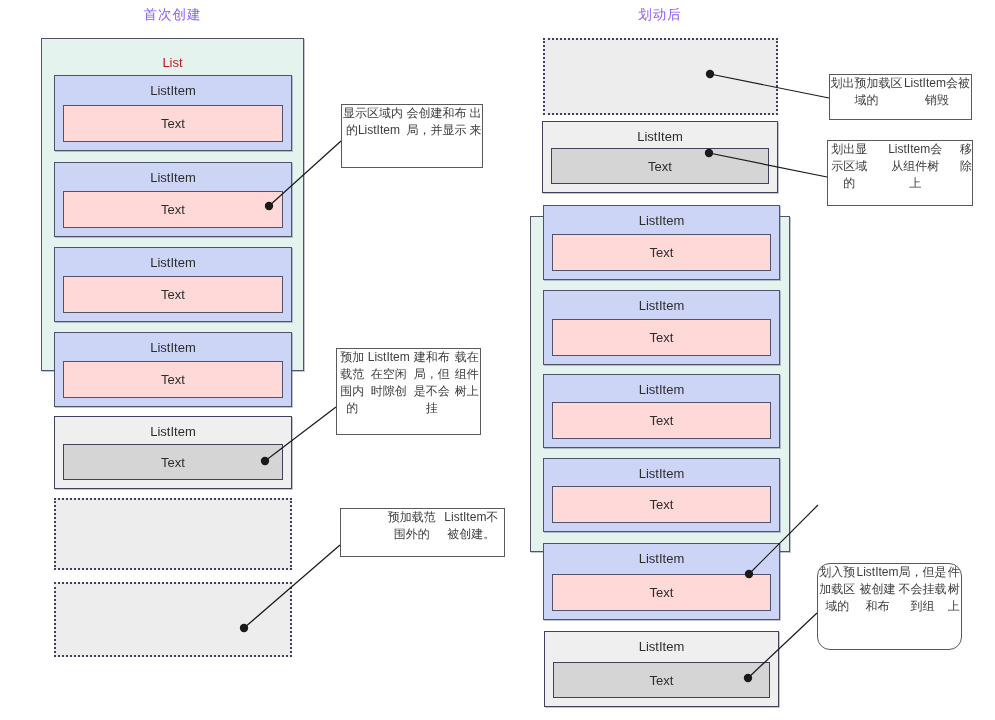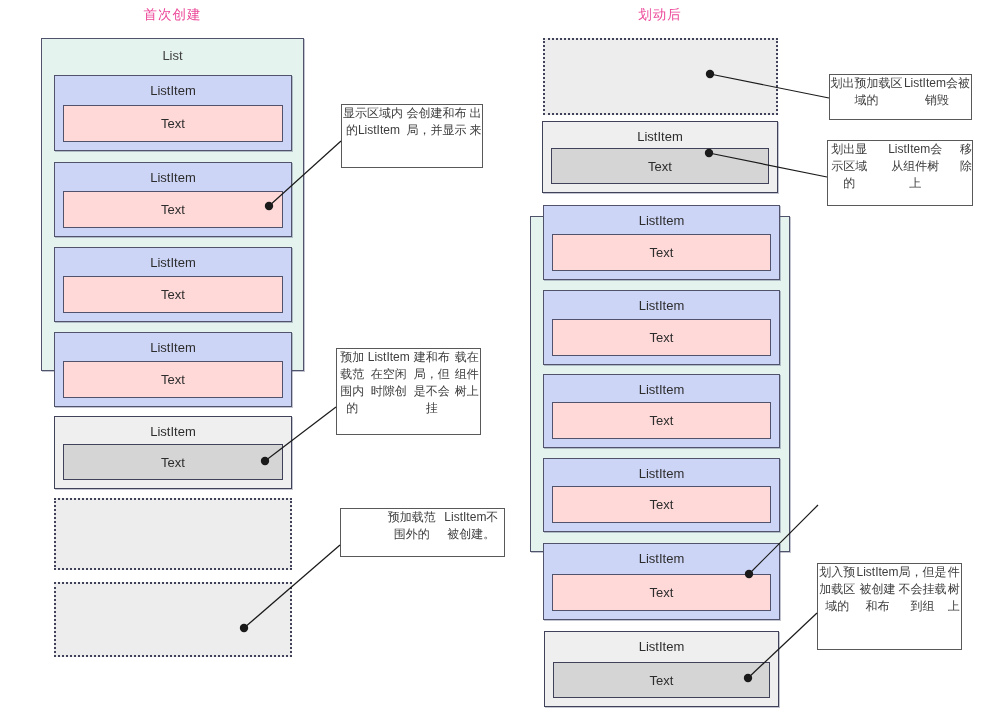--- a/index.html
+++ b/index.html
@@ -11,27 +11,27 @@
     --box-border:#50536b;
     --preload-border:#3f4258;
     --callout-border:#595959;
     --connector:#1a1a1a;
   }
   html,body{margin:0;padding:0;background:#fff;}
   .stage{
     position:relative;width:995px;height:720px;background:#fff;overflow:hidden;
     font-family:"Liberation Sans", sans-serif;
   }
-  .title{position:absolute;text-align:center;font-size:13.5px;color:#ec4899;letter-spacing:1px;}
+  .title{position:absolute;text-align:center;font-size:13.5px;color:#8b5cf6;letter-spacing:1px;}
   .list-container{
     position:absolute;background:var(--list-fill);
     border:1.6px solid var(--box-border);box-sizing:border-box;z-index:1;
     box-shadow:1px 1px 0 rgba(80,85,120,.35);
   }
-  .list-container .clabel{margin-top:9px;text-align:center;font-size:13px;color:#404040;}
+  .list-container .clabel{margin-top:16px;text-align:center;font-size:13px;color:#b91c1c;}
   .li{
     position:absolute;background:var(--item-fill);
     border:1.6px solid var(--box-border);box-sizing:border-box;z-index:2;
     box-shadow:1px 1px 0 rgba(80,85,120,.35);
   }
   .li .label{margin-top:7px;text-align:center;font-size:13px;color:#2d2d2d;}
   .li .inner{
     position:absolute;left:8px;right:8px;bottom:8px;height:37px;
     background:var(--text-fill);border:1.6px solid var(--box-border);box-sizing:border-box;
     display:flex;align-items:center;justify-content:center;
@@ -143,21 +143,21 @@
 
   <div class="callout" style="left:829px;top:74px;width:143px;height:46px;">
     <div>划出预加载区域的</div>
     <div>ListItem会被销毁</div>
   </div>
   <div class="callout" style="left:827px;top:140px;width:146px;height:66px;gap:16px;">
     <div>划出显示区域的</div>
     <div>ListItem会从组件树上</div>
     <div>移除</div>
   </div>
-  <div class="callout" style="left:817px;top:563px;width:145px;height:87px;">
+  <div class="callout" style="left:817px;top:563px;width:145px;height:87px;border-radius:13px;">
     <div>划入预加载区域的</div>
     <div>ListItem被创建和布</div>
     <div>局，但是不会挂载到组</div>
     <div>件树上</div>
   </div>
 
   <svg class="connectors" width="995" height="720" viewBox="0 0 995 720">
     <line x1="269" y1="206" x2="341" y2="141"></line>
     <circle cx="269" cy="206" r="4.2"></circle>
     <line x1="265" y1="461" x2="336" y2="407"></line>

